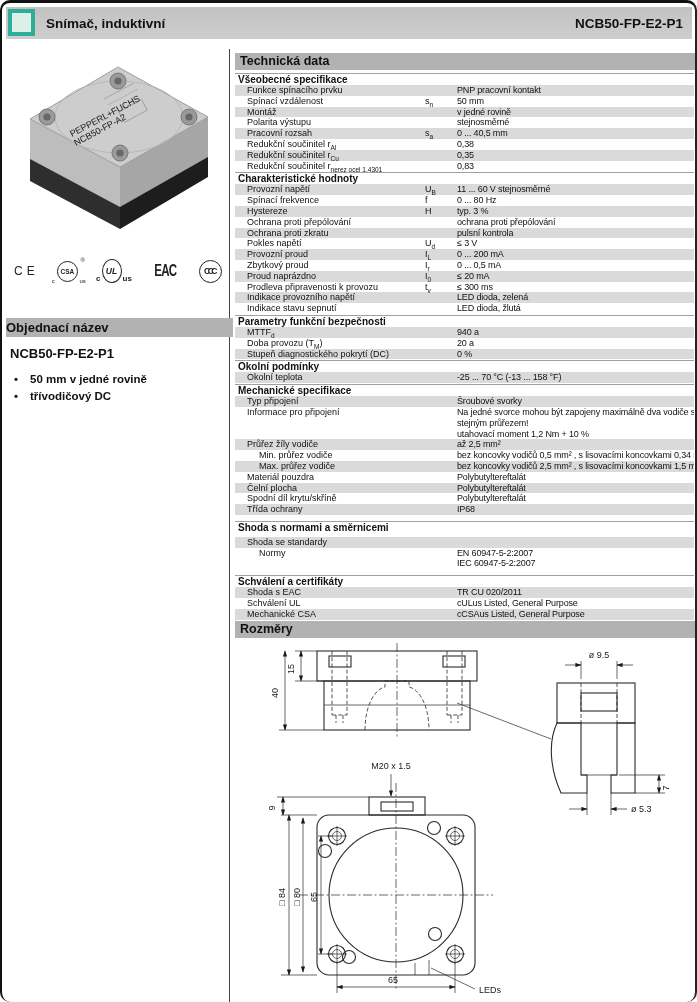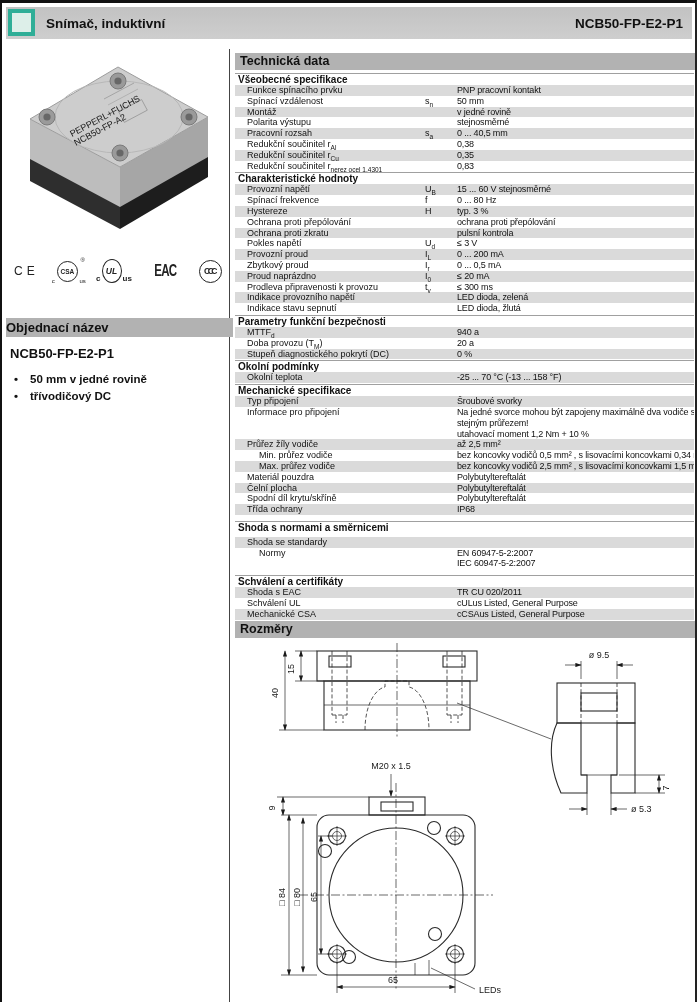--- a/index.html
+++ b/index.html
@@ -1,18 +1,18 @@
 <!DOCTYPE html>
 <html><head>
 <meta charset="utf-8">
 <style>
   html,body{margin:0;padding:0;background:#fff;}
   .page{position:relative;width:697px;height:1002px;background:#fff;overflow:hidden;
         border-top:3px solid #111;border-left:2px solid #111;border-right:2px solid #222;
-        box-sizing:border-box;font-family:"Liberation Sans",sans-serif;color:#111;}
+        box-sizing:border-box;font-family:"Liberation Sans",sans-serif;color:#111;border-radius:10px;}
   
   .hdr{position:absolute;left:4px;top:4px;right:3px;height:32px;
        background:linear-gradient(#c2c2c2,#cecece);display:flex;align-items:center;}
   .hdr-sq{position:absolute;left:2px;top:2px;width:27px;height:27px;background:#ddefe9;
           border:4px solid #2fae97;box-sizing:border-box;}
   .hdr-title{margin-left:40px;font-size:13.5px;font-weight:bold;}
   .hdr-code{position:absolute;right:9px;font-size:13.5px;font-weight:bold;}
   .vdiv{position:absolute;left:227px;top:46px;bottom:0;width:1px;background:#444;}
   
   .photo{position:absolute;left:14px;top:50px;width:204px;height:196px;}
@@ -193,21 +193,21 @@
         <div class="t-sym"></div>
         <div class="t-val">
           <div>0,83</div>
         </div>
       </div>
       <div class="t-sec">Charakteristické hodnoty</div>
       <div class="t-row stripe">
         <div class="t-label">Provozní napětí</div>
         <div class="t-sym">U<sub>B</sub></div>
         <div class="t-val">
-          <div>15 ... 60 V stejnosměrné</div>
+          <div>11 ... 60 V stejnosměrné</div>
         </div>
       </div>
       <div class="t-row">
         <div class="t-label">Spínací frekvence</div>
         <div class="t-sym">f</div>
         <div class="t-val">
           <div>0 ... 80 Hz</div>
         </div>
       </div>
       <div class="t-row stripe">

